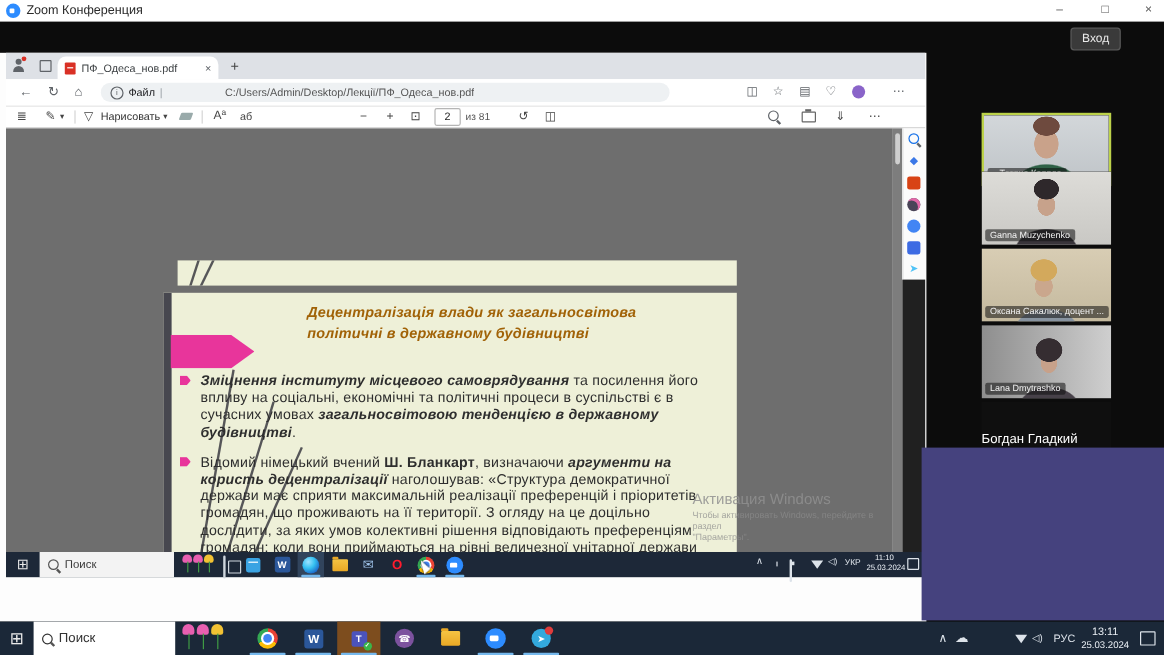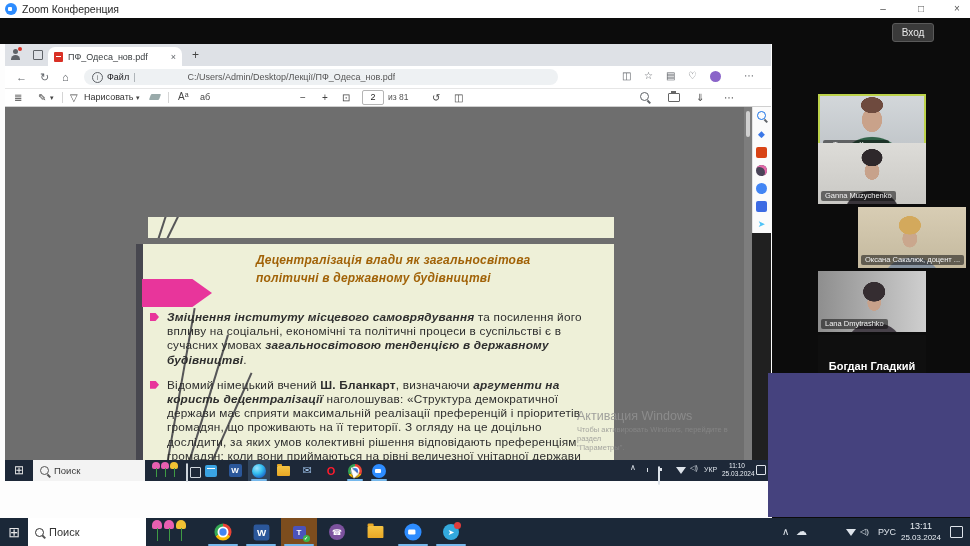--- a/index.html
+++ b/index.html
@@ -156,21 +156,21 @@
                linear-gradient(#dddcd8,#c9c8c4);}
   .p3{background:radial-gradient(18px 15px at 48% 30%,#d3a95c 60%,transparent 63%),
                radial-gradient(11px 13px at 48% 52%,#caa78d 66%,transparent 69%),
                radial-gradient(42px 30px at 50% 114%,#8793a0 62%,transparent 65%),
                linear-gradient(#d8cdb4,#c4b99e);}
   .p4{background:radial-gradient(18px 16px at 52% 34%,#352d31 60%,transparent 63%),
                radial-gradient(10px 12px at 52% 52%,#c7a18a 66%,transparent 69%),
                radial-gradient(40px 28px at 52% 114%,#474149 62%,transparent 65%),
                linear-gradient(90deg,#8e8e8e,#cfcfcf);}
   .tile-active{border:2px solid #bcd24a;box-sizing:border-box;}
-  .camoff{display:flex;align-items:center;justify-content:center;color:#fff;font-size:11px;font-weight:bold;background:#0f0f0f;}
+  .camoff{display:flex;align-items:center;justify-content:flex-start;color:#fff;font-size:11px;font-weight:normal;background:#0f0f0f;}
   .purple-panel{left:768px;top:373px;width:202px;height:144px;background:#45427e;}
   .ptiles{z-index:3;}
 </style>
 </head>
 <body>
 
 <div class="screen">
 
   
   <div class="abs titlebar">
@@ -351,21 +351,21 @@
           <span class="pinlab"></span>
           <span>Татяна Коляда</span>
         </div>
     </div>
     <div class="abs tile" style="top:143px;">
       <div class="portrait p2"></div>
       <div class="pname">
           <span>Ganna Muzychenko</span>
         </div>
     </div>
-    <div class="abs tile" style="top:207px;margin-left:40px;">
+    <div class="abs tile" style="top:207px;">
       <div class="portrait p3"></div>
       <div class="pname">
           <span>Оксана Сакалюк, доцент ...</span>
         </div>
     </div>
     <div class="abs tile" style="top:271px;">
       <div class="portrait p4"></div>
       <div class="pname">
           <span>Lana Dmytrashko</span>
         </div>

